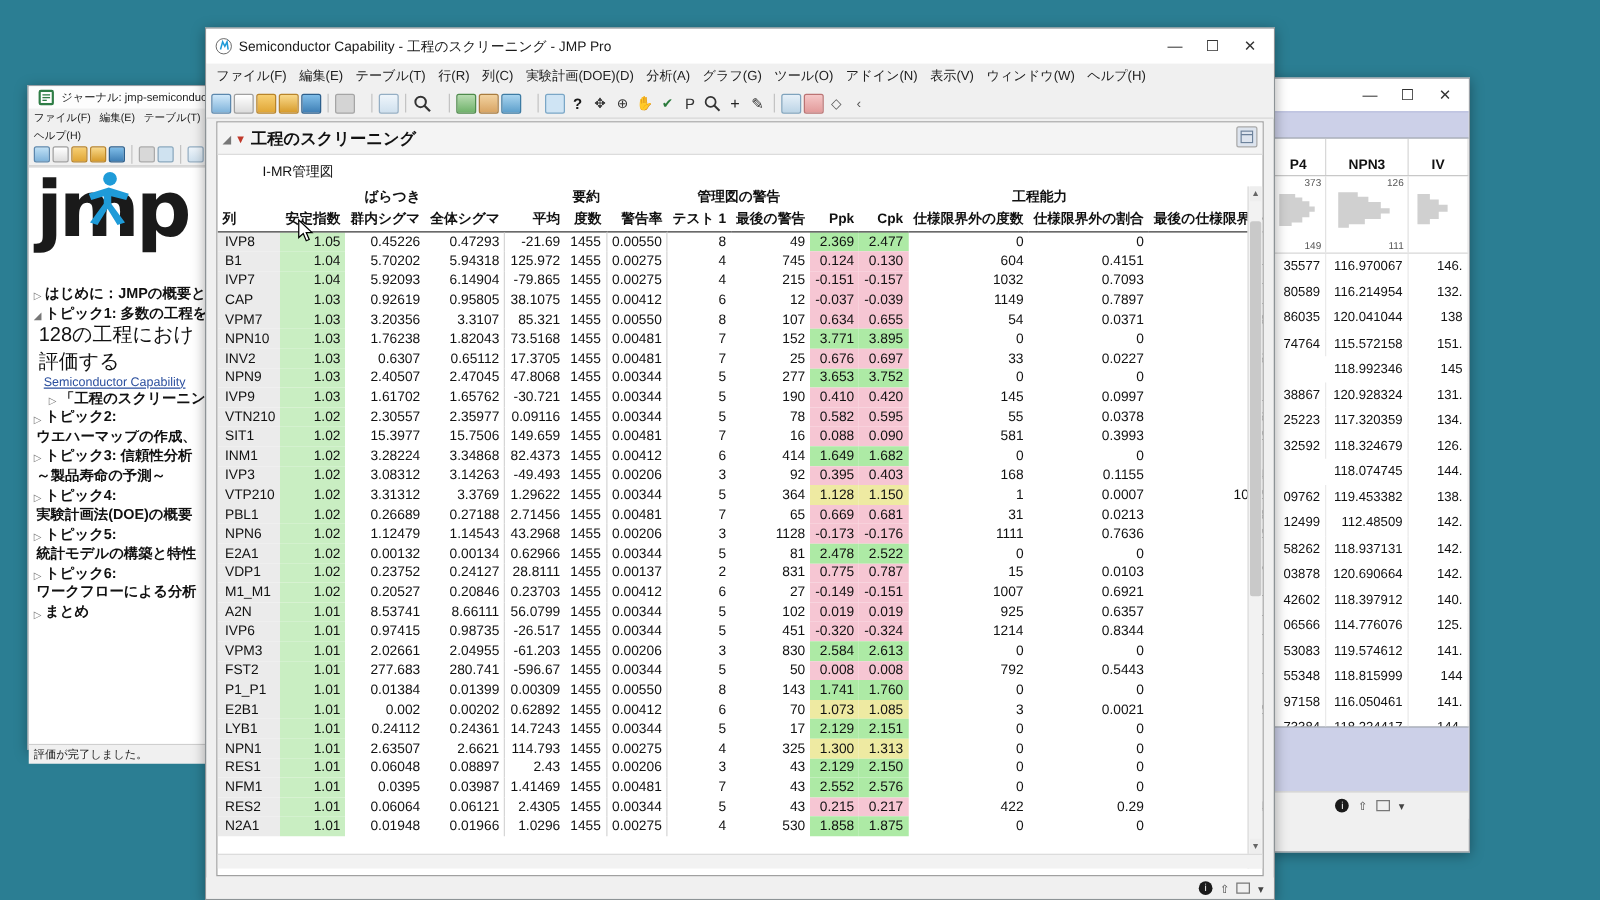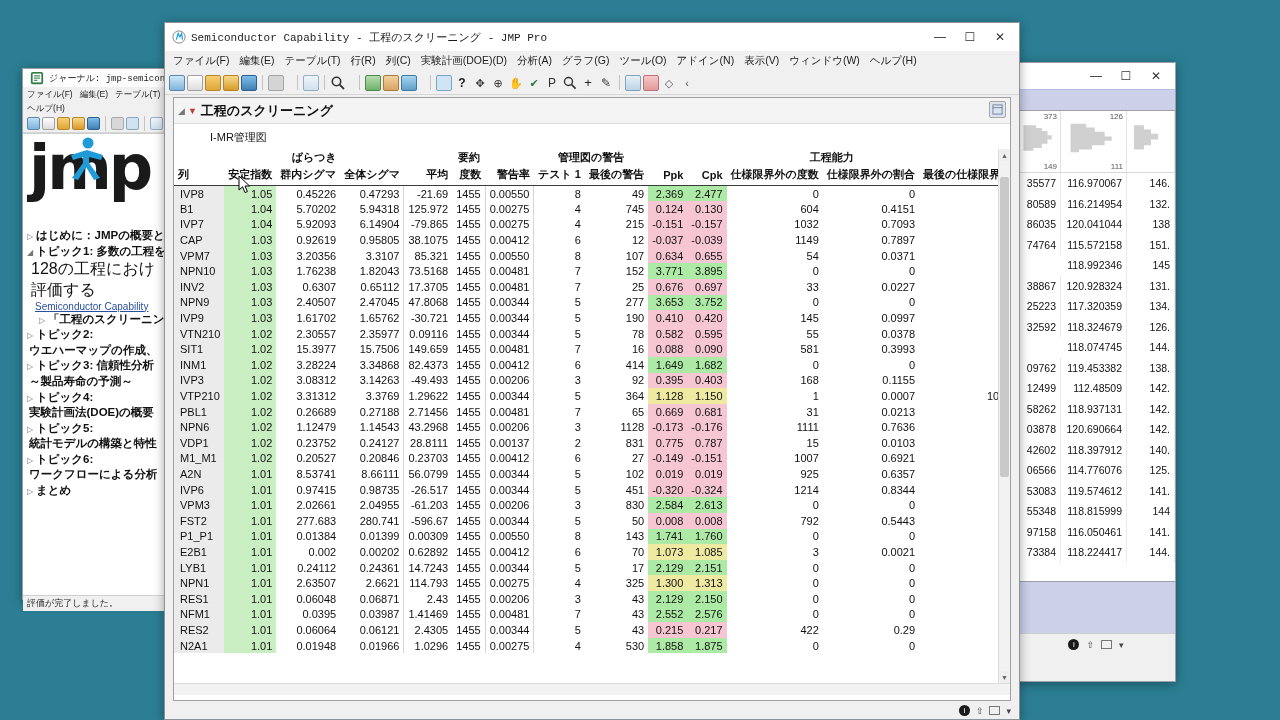--- a/index.html
+++ b/index.html
@@ -11,21 +11,21 @@
     background: #20697d;
   }
   #root { position: relative; width: 1280px; height: 720px; background: #2b7e93; }
 
   
   .win { position: absolute; background: #f0f0f0; border: 1px solid #9aa0a6;
          box-shadow: 0 2px 10px rgba(0,0,0,.35); }
   .titlebar { height: 24px; background: #ffffff; display: flex; align-items: center;
               padding: 0 4px; font-size: 11px; color: #1b1b1b; }
   .titlebar .tb-icon { width: 14px; height: 14px; margin: 0 5px 0 3px; flex: 0 0 auto; }
-  .titlebar .tb-title { white-space: nowrap; overflow: hidden; text-overflow: ellipsis; flex: 1 1 auto; font-family: Liberation Mono, monospace; }
+  .titlebar .tb-title { white-space: nowrap; overflow: hidden; text-overflow: ellipsis; flex: 1 1 auto; }
   .wbtns { display: flex; align-items: center; flex: 0 0 auto; }
   .wbtn { width: 30px; height: 22px; display: flex; align-items: center; justify-content: center;
           font-size: 12px; color: #333; }
 
   .menubar { height: 18px; display: flex; align-items: center; gap: 11px;
              padding: 0 8px; font-size: 10.5px; color: #202020; background: #f0f0f0; }
   .menubar span { white-space: nowrap; }
 
   .toolbar { height: 22px; display: flex; align-items: center; gap: 2px;
              padding: 0 4px; background: #f0f0f0; border-bottom: 1px solid #d6d6d6; }
@@ -239,20 +239,25 @@
   <div class="win" id="datawin">
     <div class="titlebar">
       <div class="wbtns">
         <div class="wbtn">—</div>
         <div class="wbtn">☐</div>
         <div class="wbtn close">✕</div>
       </div>
     </div>
     <div class="dw-band"></div>
     <div class="dw-grid">
+      <div class="dw-head">
+        <div class="dw-hcell" style="width:44px">P4</div>
+        <div class="dw-hcell" style="width:66px">NPN3</div>
+        <div class="dw-hcell" style="width:48px">IV</div>
+      </div>
       <div class="dw-hist">
         <div class="dw-hcol" style="width:44px">
           <span class="dw-hnum" style="top:1px">373</span>
           <span class="dw-hnum" style="bottom:1px">149</span>
           <svg viewBox="0 0 44 62" style="position:absolute;left:0;top:10px;width:44px;height:44px">
             <path d="M0,6 L18,6 L18,10 L26,10 L26,14 L34,14 L34,20 L40,20 L40,26 L34,26 L34,32 L26,32 L26,38 L14,38 L14,42 L0,42 Z" fill="#d0d0d0"></path>
           </svg>
         </div>
         <div class="dw-hcol" style="width:66px">
           <span class="dw-hnum" style="top:1px">126</span>
@@ -741,20 +746,36 @@
                 <td class="c-r sep-l">0.00206</td>
                 <td class="c-r sep-l">3</td>
                 <td class="c-r">1128</td>
                 <td class="c-r p">-0.173</td>
                 <td class="c-r p">-0.176</td>
                 <td class="c-r">1111</td>
                 <td class="c-r">0.7636</td>
                 <td class="c-r">2</td>
               </tr>
               <tr>
+                <td class="col-name c-l">E2A1</td>
+                <td class="stab">1.02</td>
+                <td class="c-r">0.00132</td>
+                <td class="c-r">0.00134</td>
+                <td class="c-r sep-l">0.62966</td>
+                <td class="c-r">1455</td>
+                <td class="c-r sep-l">0.00344</td>
+                <td class="c-r sep-l">5</td>
+                <td class="c-r">81</td>
+                <td class="c-r g">2.478</td>
+                <td class="c-r g">2.522</td>
+                <td class="c-r">0</td>
+                <td class="c-r">0</td>
+                <td class="c-r"></td>
+              </tr>
+              <tr>
                 <td class="col-name c-l">VDP1</td>
                 <td class="stab">1.02</td>
                 <td class="c-r">0.23752</td>
                 <td class="c-r">0.24127</td>
                 <td class="c-r sep-l">28.8111</td>
                 <td class="c-r">1455</td>
                 <td class="c-r sep-l">0.00137</td>
                 <td class="c-r sep-l">2</td>
                 <td class="c-r">831</td>
                 <td class="c-r p">0.775</td>
@@ -904,21 +925,21 @@
                 <td class="c-r y">1.300</td>
                 <td class="c-r y">1.313</td>
                 <td class="c-r">0</td>
                 <td class="c-r">0</td>
                 <td class="c-r"></td>
               </tr>
               <tr>
                 <td class="col-name c-l">RES1</td>
                 <td class="stab">1.01</td>
                 <td class="c-r">0.06048</td>
-                <td class="c-r">0.06871</td>
+                <td class="c-r">0.08897</td>
                 <td class="c-r sep-l">2.43</td>
                 <td class="c-r">1455</td>
                 <td class="c-r sep-l">0.00206</td>
                 <td class="c-r sep-l">3</td>
                 <td class="c-r">43</td>
                 <td class="c-r g">2.129</td>
                 <td class="c-r g">2.150</td>
                 <td class="c-r">0</td>
                 <td class="c-r">0</td>
                 <td class="c-r"></td>

